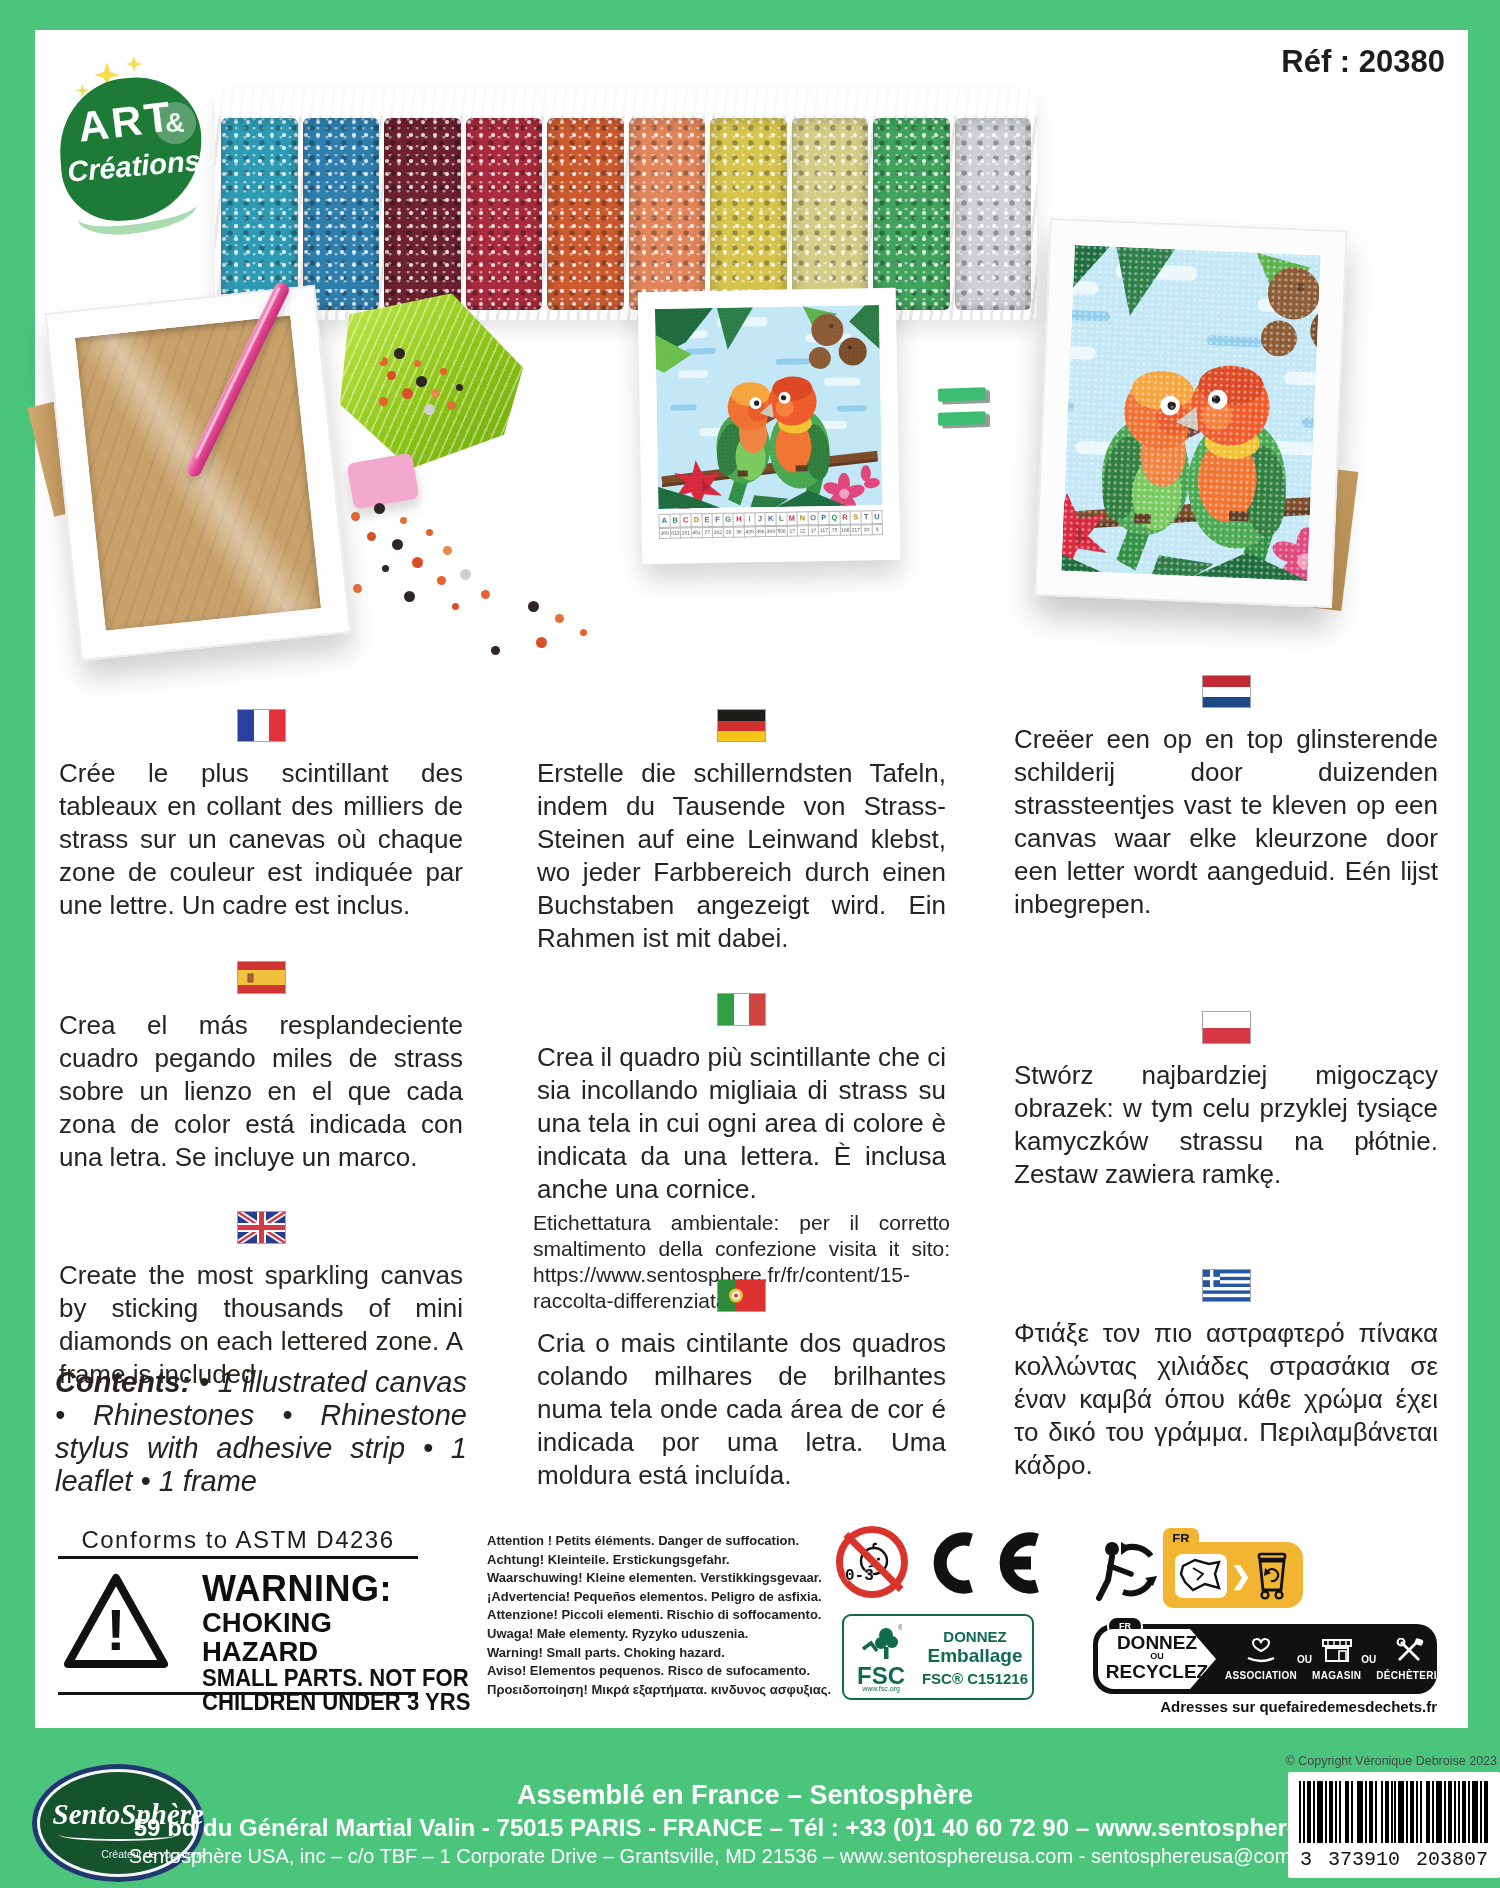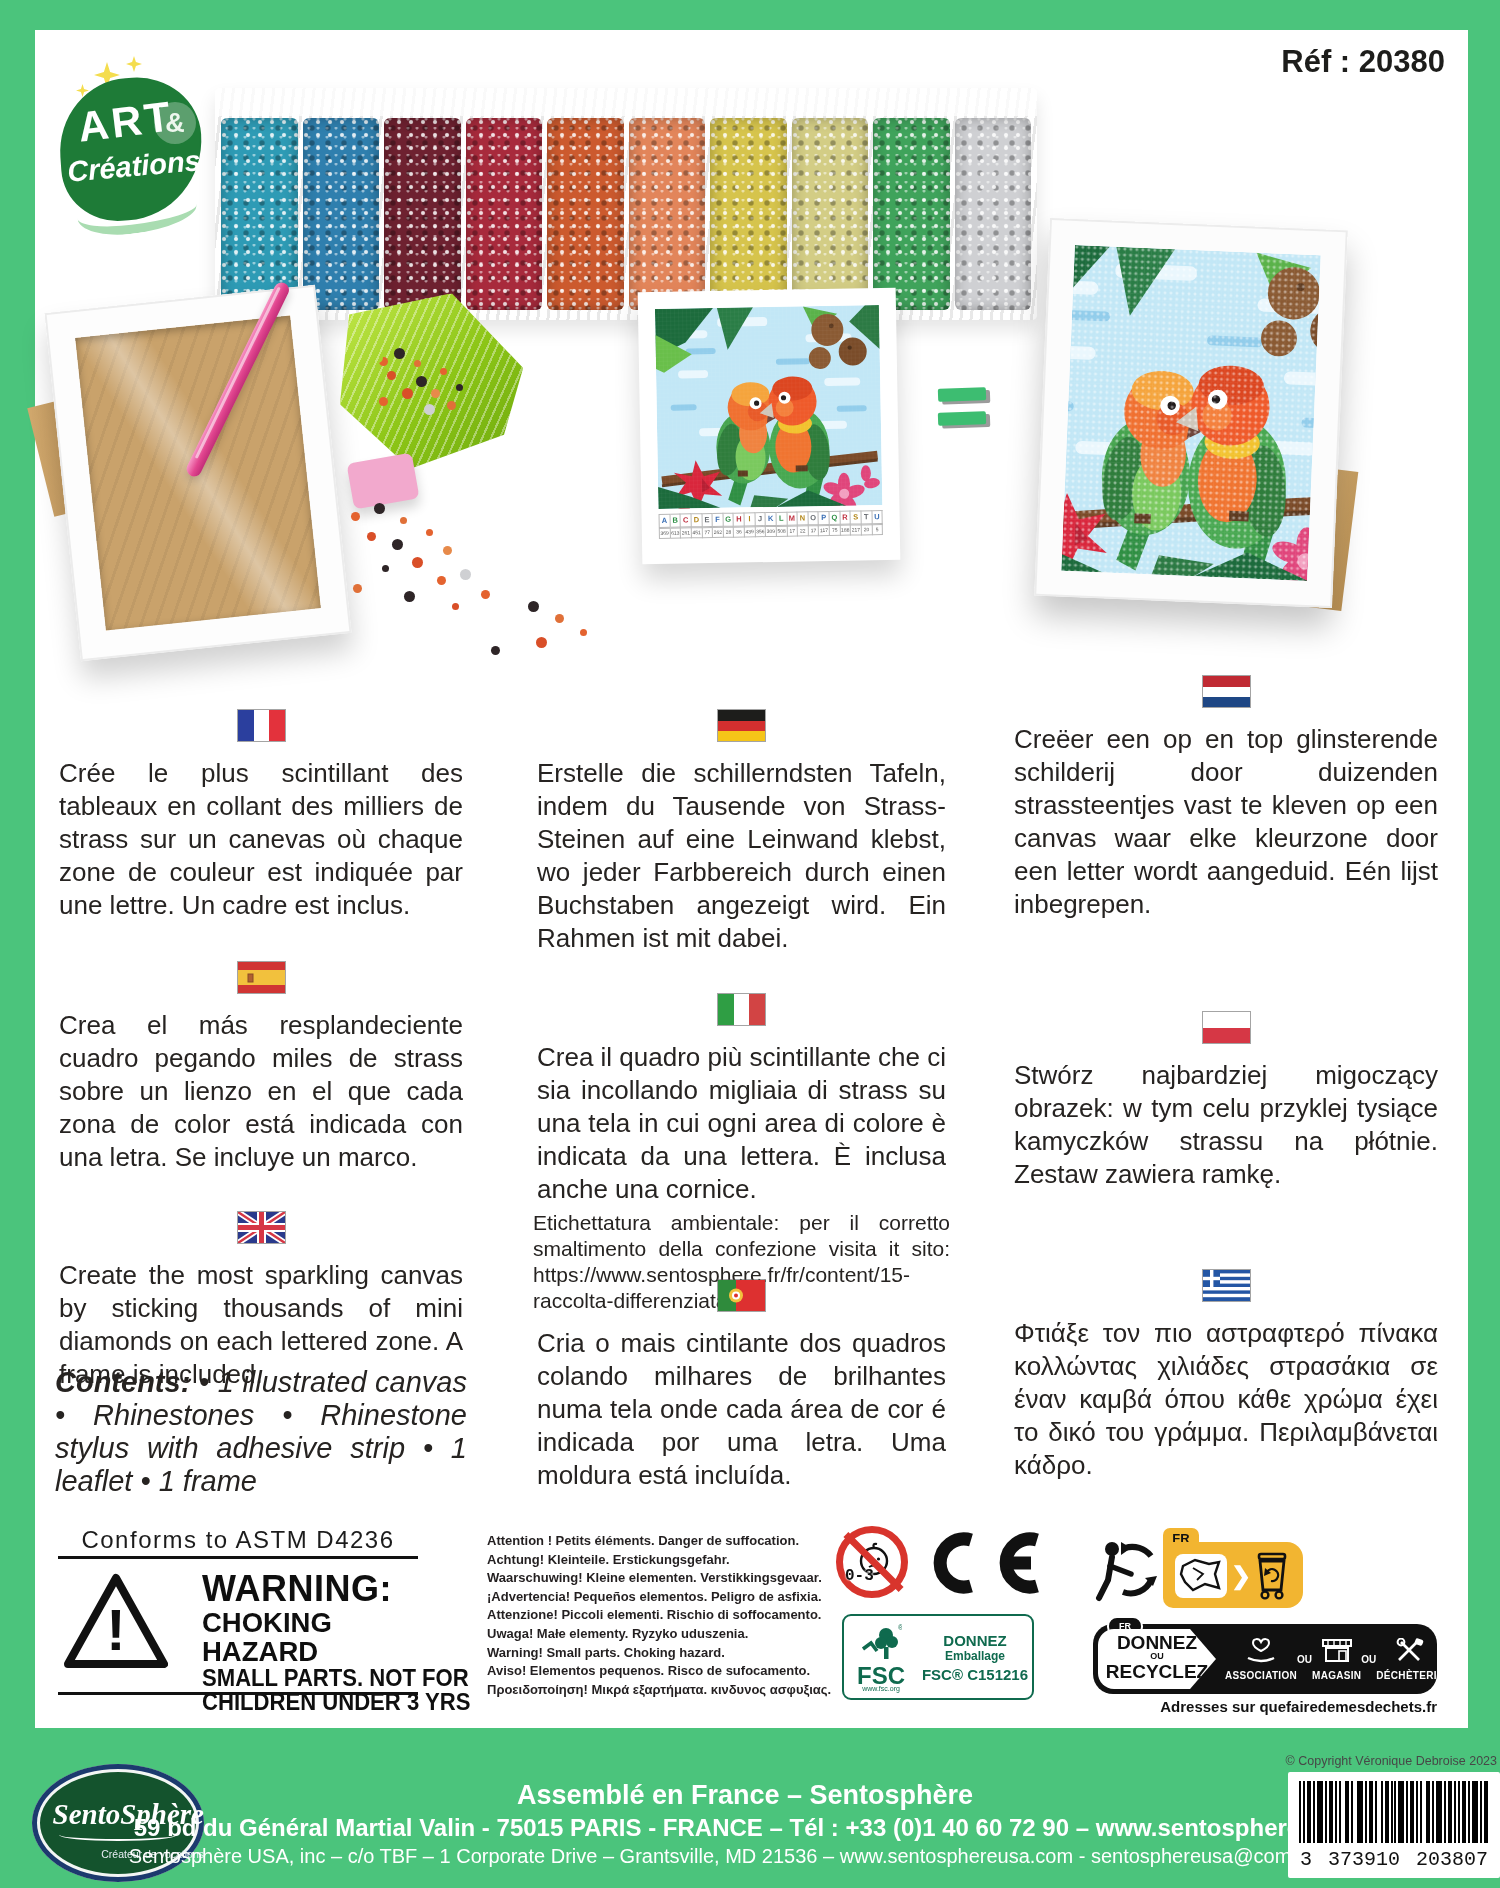--- a/index.html
+++ b/index.html
@@ -105,21 +105,21 @@
   #age03{left:836px;top:1526px;width:72px;height:72px;border:7px solid #d8342c;border-radius:50%;box-sizing:border-box;background:#fff;}
   #age03 .bar{position:absolute;left:27px;top:-10px;width:7px;height:78px;background:#d8342c;transform:rotate(-45deg);}
   #age03 .lbl{position:absolute;left:2px;bottom:6px;font-size:16px;font-weight:800;color:#111;text-shadow:0 0 2px #fff,0 0 2px #fff;font-family:Liberation Mono, monospace;}
   #ce{left:925px;top:1530px;}
   #fsc{left:842px;top:1614px;width:192px;height:86px;border:2.5px solid #0f6a4e;border-radius:9px;box-sizing:border-box;color:#0f6a4e;display:flex;align-items:center;}
   #fsc .left{width:74px;text-align:center;}
   #fsc .fsc-name{font-family:Liberation Sans, sans-serif;font-weight:700;font-size:24px;line-height:18px;}
   #fsc .fsc-url{font-size:7px;}
   #fsc .right{flex:1;text-align:center;}
   #fsc .mixte{font-size:15px;font-weight:700;}
-  #fsc .emb{font-size:12px;font-weight:600;}
+  #fsc .emb{font-size:19px;font-weight:600;}
   #fsc .cert{font-size:15px;font-weight:700;margin-top:3px;}
 
   #triman{left:1095px;top:1540px;}
   #frlogo{left:1163px;top:1528px;width:140px;height:80px;}
   #frlogo .tab{position:absolute;left:0;top:0;width:36px;height:24px;background:#f2b531;border-radius:7px 7px 0 0;text-align:center;font-size:13px;font-weight:800;color:#111;line-height:22px;}
   #frlogo .bodyy{position:absolute;left:0;top:14px;width:140px;height:66px;background:#f2b531;border-radius:10px 16px 16px 10px;}
   #frlogo .paper{position:absolute;left:12px;top:26px;width:52px;height:44px;background:#fff;border-radius:8px;}
   #frlogo .chev{position:absolute;left:68px;top:34px;font-size:24px;font-weight:800;color:#fff;}
   #frlogo .binwrap{position:absolute;left:88px;top:24px;}
 

